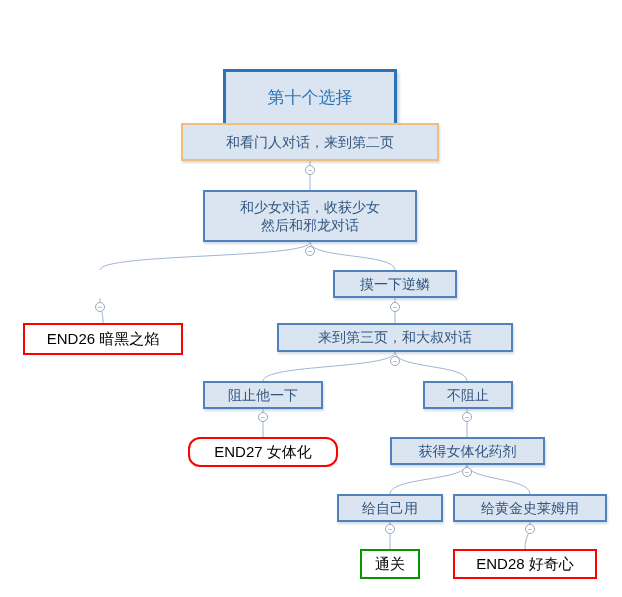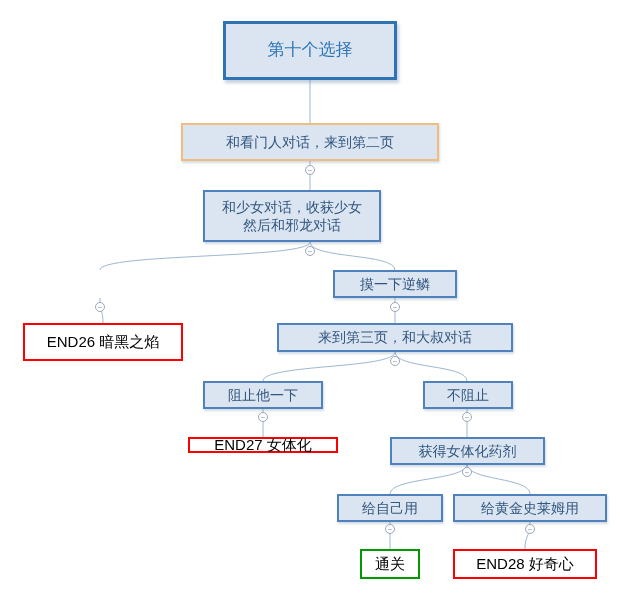--- a/index.html
+++ b/index.html
@@ -23,20 +23,21 @@
     font-size:14px;
     line-height:1.3;
     box-shadow:1px 2px 2px rgba(110,135,170,0.30);
     cursor:default;
   }
   .node.root{
     border:3px solid #2e74b5;
     font-size:17px;
     color:#2e74b5;
     box-shadow:2px 3px 3px rgba(90,120,160,0.35);
+    margin-top:48px;
   }
   .node.highlight{border:2px solid #f0bd7e;}
   .node.end{background:#ffffff;border:2px solid #ff0000;color:#000000;font-size:15px;box-shadow:none;}
   .node.pass{background:#ffffff;border:2px solid #009900;color:#000000;font-size:15px;box-shadow:none;text-align:center;}
   .node.multiline span{white-space:pre-line;}
   .toggle{
     position:absolute;
     box-sizing:border-box;
     width:10px;height:10px;
     border-radius:50%;
@@ -44,27 +45,27 @@
     background:#ffffff;
     color:#8a97a8;
     font-size:8px;line-height:7px;
     display:flex;align-items:center;justify-content:center;
     z-index:3;
     cursor:pointer;
   }
   
   #n-root  {left:223px;top:21px; width:174px;height:59px;}
   #n-step1 {left:181px;top:123px;width:258px;height:38px;}
-  #n-step2 {left:203px;top:190px;width:178px;height:52px;}
+  #n-step2 {left:203px;top:190px;width:214px;height:52px;}
   #n-left1 {left:57px; top:270px;width:86px; height:28px;}
-  #n-end26 {left:23px; top:323px;width:160px;height:38px;}
+  #n-end26 {left:23px; top:323px;width:160px;height:32px;}
   #n-right1{left:333px;top:270px;width:124px;height:28px;}
   #n-step3 {left:277px;top:323px;width:236px;height:29px;}
   #n-stop  {left:203px;top:381px;width:120px;height:28px;}
-  #n-end27 {left:188px;top:437px;width:150px;height:16px;}
+  #n-end27 {left:188px;top:437px;width:150px;height:30px;border-radius:12px;}
   #n-nostop{left:423px;top:381px;width:90px; height:28px;}
   #n-potion{left:390px;top:437px;width:155px;height:28px;}
   #n-self  {left:337px;top:494px;width:106px;height:28px;}
   #n-pass  {left:360px;top:549px;width:60px; height:30px;}
   #n-slime {left:453px;top:494px;width:154px;height:28px;}
   #n-end28 {left:453px;top:549px;width:144px;height:30px;}
   
   #t1 {left:305px;top:165px;}
   #t2 {left:305px;top:246px;}
   #t3 {left:95px; top:302px;}

